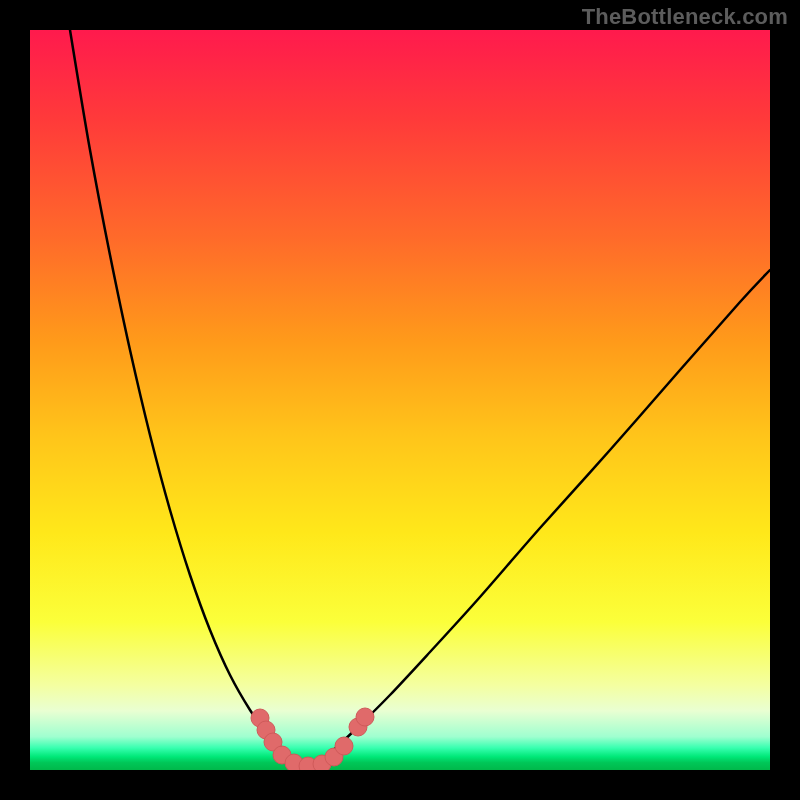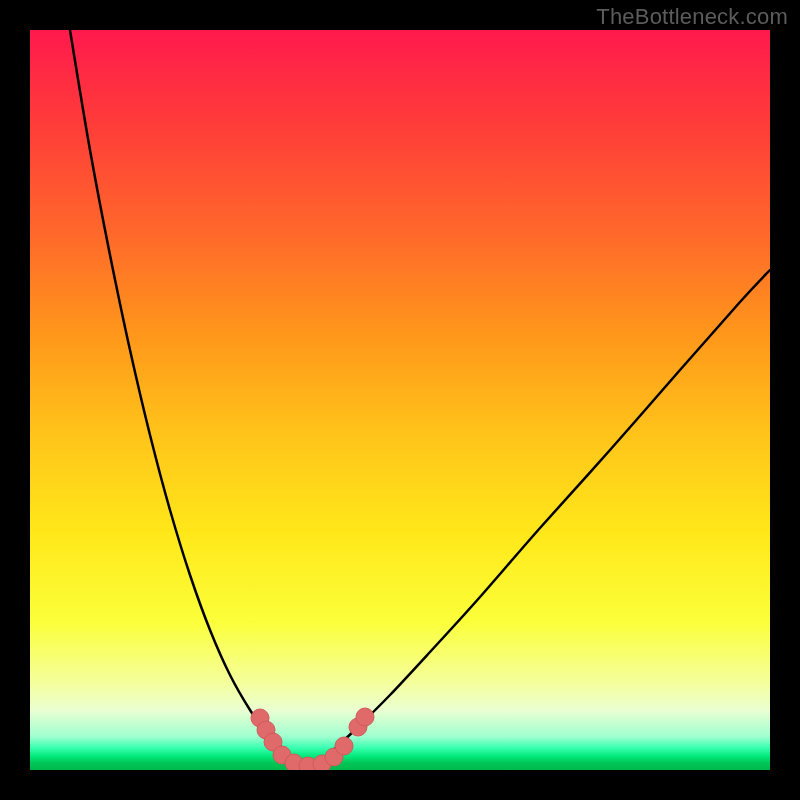--- a/index.html
+++ b/index.html
@@ -50,21 +50,21 @@
     position: absolute;
     inset: 0;
   }
   .watermark {
     position: absolute;
     top: 4px;
     right: 12px;
     color: #5c5c5c;
     font-size: 22px;
     letter-spacing: 0.2px;
-    font-weight: 400;
+    font-weight: 700;
   }
 </style>
 </head>
 <body>
 
 <div class="frame">
   <div class="watermark">TheBottleneck.com</div>
 
   <div class="plot-area">
     <div class="gradient-bg"></div>

